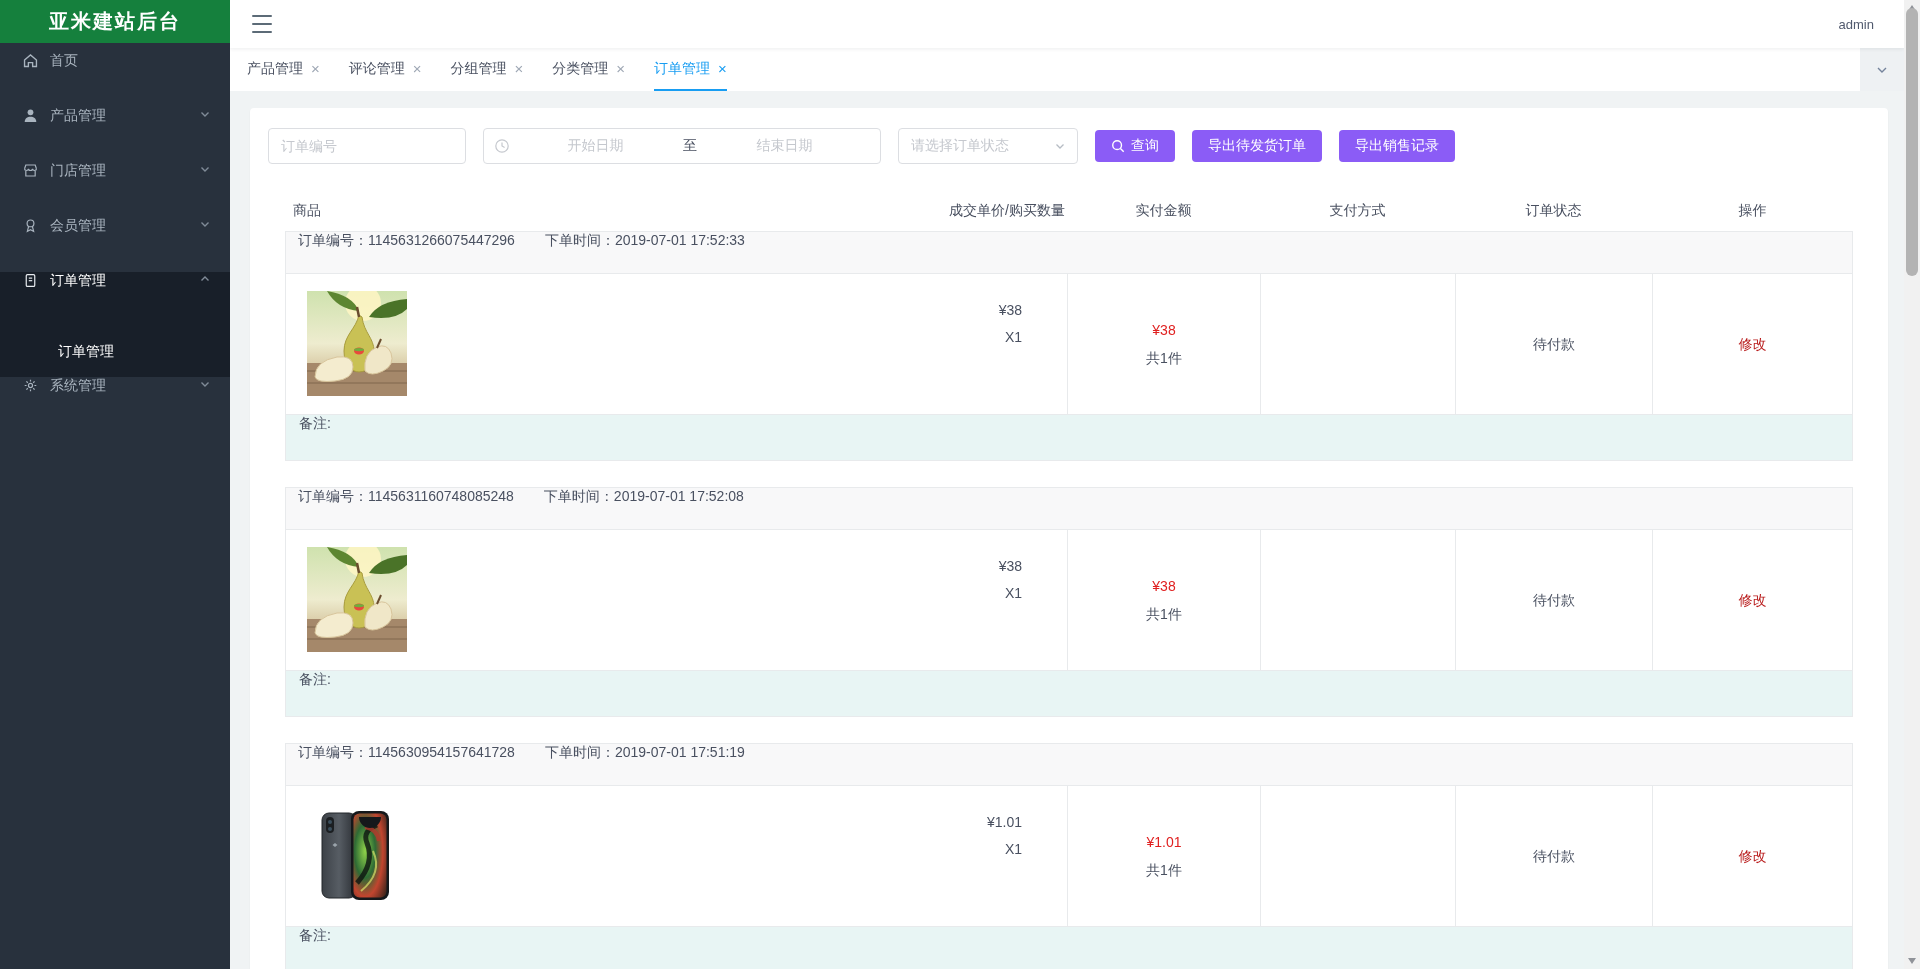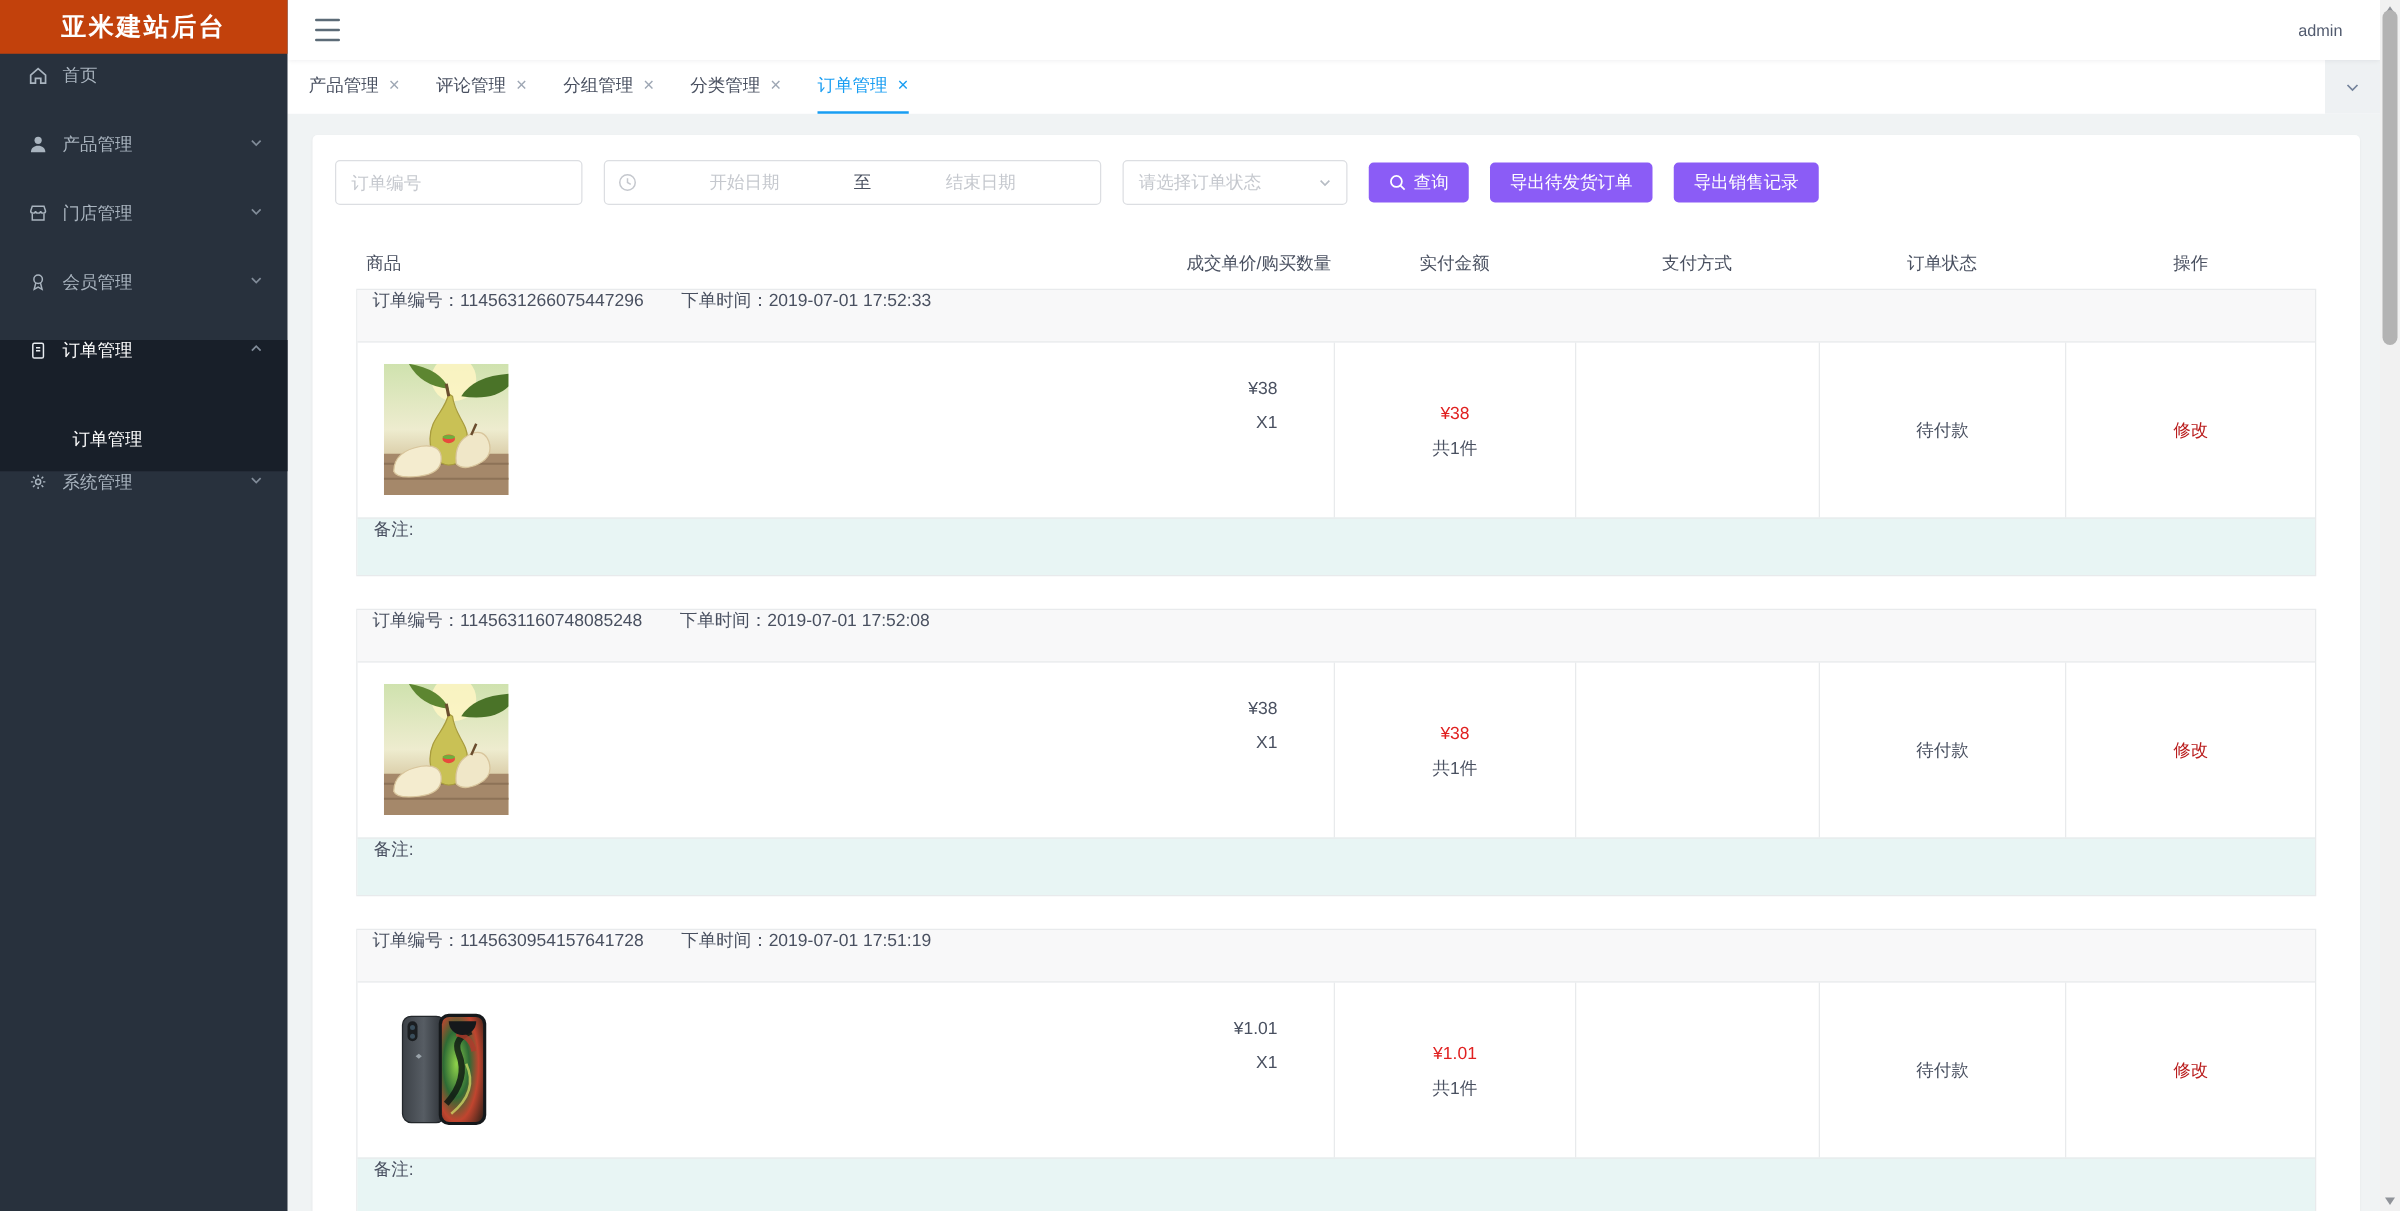--- a/index.html
+++ b/index.html
@@ -1,21 +1,21 @@
 <!DOCTYPE html>
 <html><head>
 <meta charset="utf-8">
 <style>
   * { margin:0; padding:0; box-sizing:border-box; }
   html,body { width:1920px; height:969px; overflow:hidden; background:#f0f3f4;
               font-family:"Liberation Sans","DejaVu Sans",sans-serif; }
 
   
   .sidebar { position:absolute; left:0; top:0; width:230px; height:969px; background:#28313d; z-index:6; }
-  .logo { height:43px; background:#c2410c; color:#fff; font-size:20px; font-weight:bold;
+  .logo { height:43px; background:#15803d; color:#fff; font-size:20px; font-weight:bold;
           display:flex; align-items:center; justify-content:center; letter-spacing:2px; }
   .menu { padding-top:9px; }
   .menu-item { display:flex; align-items:flex-start; height:55px; padding:0 18px 0 22px;
                color:#a9b4bf; font-size:14px; cursor:pointer; }
   .menu-icon { width:17px; height:17px; margin-right:11px; display:flex; align-items:center; }
   .menu-icon svg { width:17px; height:17px; }
   .menu-label { flex:1; }
   .chev { width:14px; height:14px; display:flex; }
   .menu-group { background:#181f29; }
   .menu-group .menu-item { color:#ffffff; }

